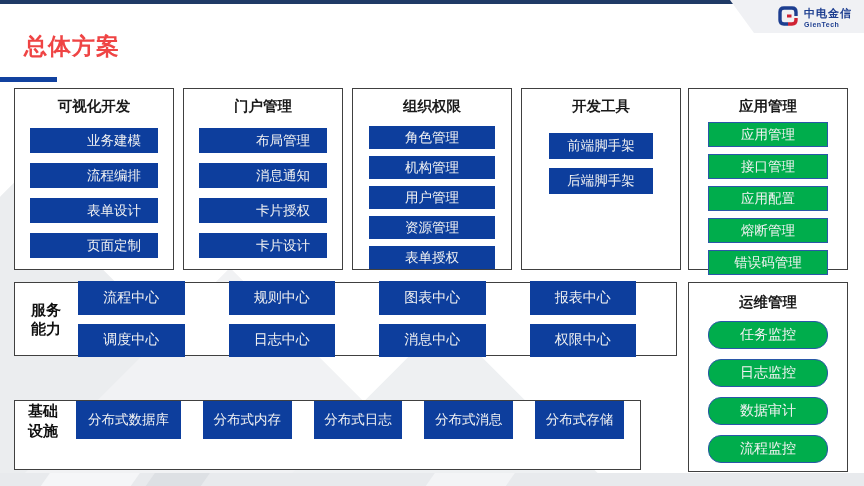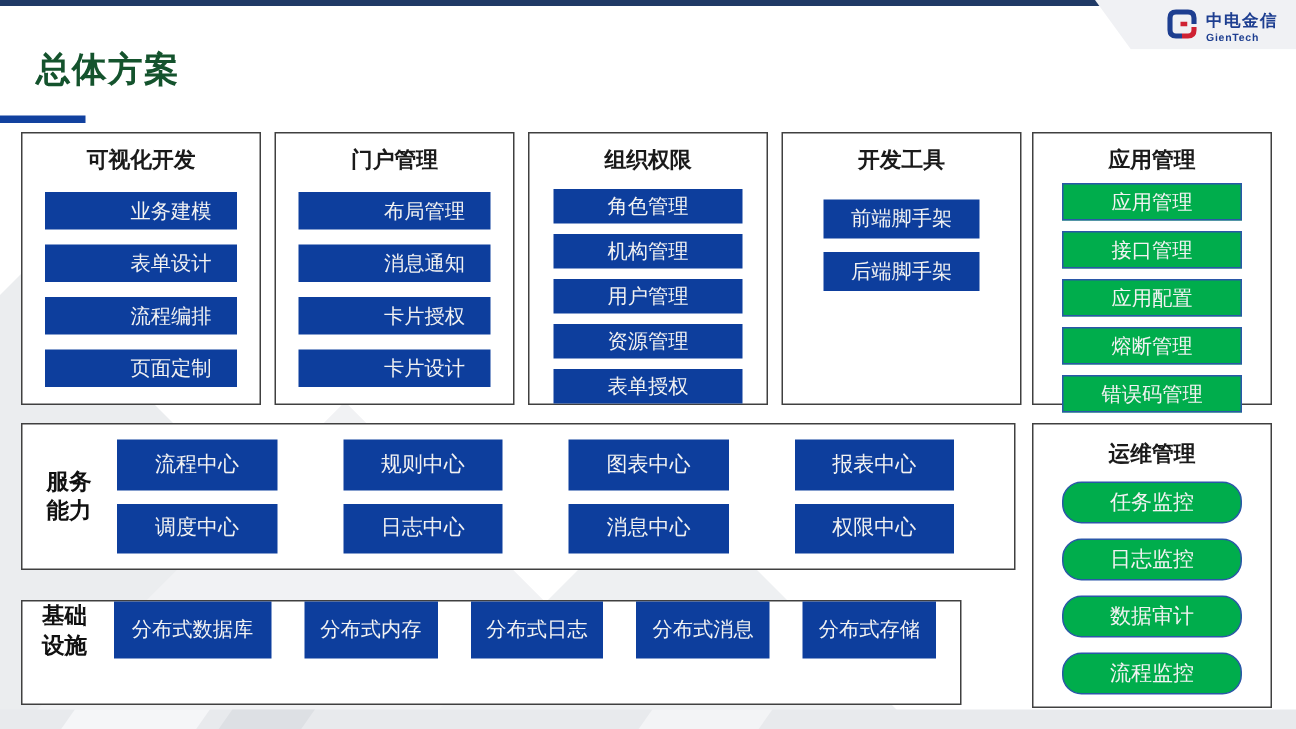--- a/index.html
+++ b/index.html
@@ -10,21 +10,21 @@
   
   .top-bar{position:absolute;top:0;left:0;width:100%;height:4px;background:#203a66;z-index:3;}
   
   .logo-band{position:absolute;top:0;right:0;width:140px;height:33px;background:#f0f1f4;
     clip-path:polygon(6px 0,100% 0,100% 100%,30px 100%);z-index:3;}
   .logo{position:absolute;top:6px;right:12px;display:flex;align-items:center;gap:6px;z-index:4;}
   .logo-text{display:flex;flex-direction:column;line-height:1;}
   .logo-cn{font-size:11px;font-weight:bold;color:#1d3e90;letter-spacing:1px;}
   .logo-en{font-size:7px;font-weight:bold;color:#1d3e90;margin-top:2px;letter-spacing:.5px;}
   
-  .page-title{position:absolute;top:31px;left:24px;font-size:23px;font-weight:bold;color:#14532d;letter-spacing:1px;z-index:3;}
+  .page-title{position:absolute;top:31px;left:24px;font-size:23px;font-weight:bold;color:#ef4444;letter-spacing:1px;z-index:3;}
   .title-accent{position:absolute;top:77px;left:0;width:57px;height:5px;background:#11419f;z-index:3;}
   
   .deco{position:absolute;transform:rotate(45deg);z-index:0;}
   .deco-a{left:-150px;top:250px;width:330px;height:330px;background:#ebedef;}
   .deco-b{left:80px;top:330px;width:300px;height:300px;background:#f1f2f4;}
   .deco-c{left:330px;top:368px;width:230px;height:230px;background:#eef0f2;}
   .footer-band{position:absolute;left:0;bottom:0;width:100%;height:13px;background:#e8eaed;z-index:1;overflow:hidden;}
   .footer-band .fd1{position:absolute;left:45px;top:-4px;width:90px;height:22px;background:#f5f6f8;transform:skewX(-35deg);}
   .footer-band .fd2{position:absolute;left:150px;top:-4px;width:55px;height:22px;background:#dde0e4;transform:skewX(-35deg);}
   .footer-band .fd3{position:absolute;left:430px;top:-4px;width:80px;height:22px;background:#f3f4f6;transform:skewX(-35deg);}
@@ -40,21 +40,21 @@
   .p2 .box{width:126px;height:23px;}
   .p3 .items{gap:9px;margin-top:17px;}
   .p3 .box{width:104px;height:26px;}
   .p4 .items{gap:7px;margin-top:6px;}
   .p4 .box{width:120px;height:25px;}
   .box{display:flex;align-items:center;justify-content:center;font-size:13.5px;color:#f2f2f2;
     box-sizing:border-box;white-space:nowrap;}
   .blue{background:#0d3e9d;}
   .green{background:#00ad4c;border:1px solid #2a57a8;}
   
-  .service{left:14px;top:282px;width:663px;height:98px;display:flex;align-items:center;}
+  .service{left:14px;top:282px;width:663px;height:74px;display:flex;align-items:center;}
   .row-label{font-weight:bold;font-size:15px;color:#111;width:34px;line-height:1.3;margin-left:16px;
     white-space:pre-line;flex:none;}
   .service-grid{flex:1;display:grid;grid-template-columns:repeat(4,1fr);gap:9px 44px;margin:0 40px 0 13px;height:76px;}
   .service-grid .box{font-size:14px;width:auto;height:auto;}
   
   .infra{left:14px;top:400px;width:627px;height:70px;display:flex;}
   .infra-boxes{flex:1;display:flex;gap:22px;margin:0 16px 0 14px;height:38px;}
   .infra-boxes .box{flex:1;font-size:13.5px;}
   .infra-boxes .box:first-child{flex:1.18;}
   
@@ -95,22 +95,22 @@
     </span>
   </div>
 
   <div class="page-title">总体方案</div>
   <div class="title-accent"></div>
 
   <div class="panel col p0">
     <div class="panel-header">可视化开发</div>
     <div class="items">
       <div class="box blue">业务建模</div>
+      <div class="box blue">流程编排</div>
       <div class="box blue">表单设计</div>
-      <div class="box blue">流程编排</div>
       <div class="box blue">页面定制</div>
     </div>
   </div>
 
   <div class="panel col p1">
     <div class="panel-header">门户管理</div>
     <div class="items">
       <div class="box blue">布局管理</div>
       <div class="box blue">消息通知</div>
       <div class="box blue">卡片授权</div>

